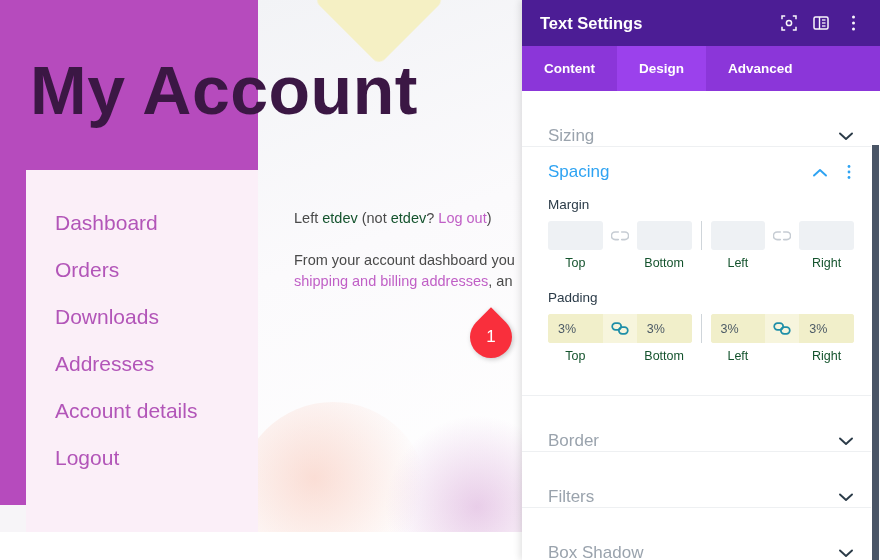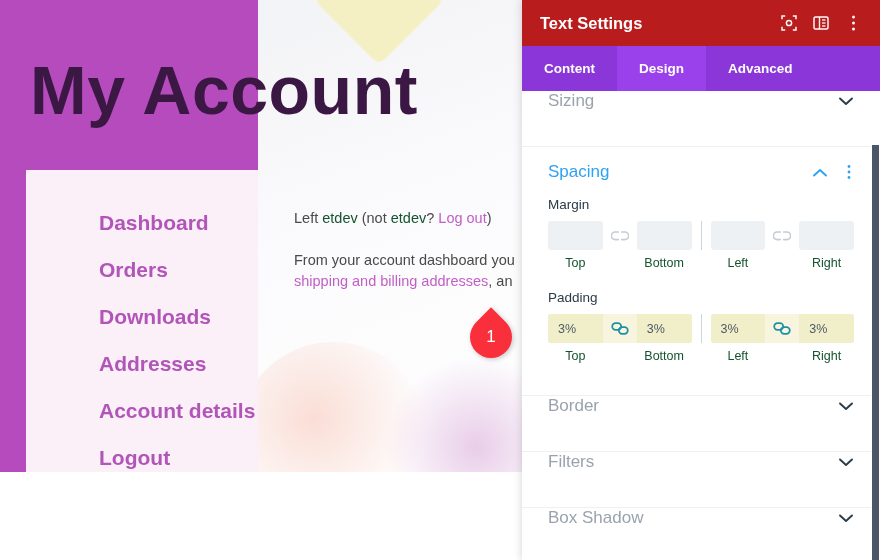--- a/index.html
+++ b/index.html
@@ -18,21 +18,21 @@
     width: 880px;
     height: 560px;
     overflow: hidden;
   }
 
   
   .site {
     position: absolute;
     left: 0; top: 0;
     width: 522px;
-    height: 472px;
+    height: 532px;
     background: #f7f5f8;
     overflow: hidden;
   }
   .site-bg-light {
     position: absolute;
     left: 258px; top: 0;
     right: 0; bottom: 0;
     background: linear-gradient(160deg, #f2f3f6 0%, #fbfafc 45%, #ffffff 100%);
   }
   .diamond {
@@ -94,26 +94,25 @@
   }
   .nav-list {
     position: absolute;
     left: 55px;
     top: 212px;
     z-index: 4;
   }
   .nav-item {
     display: block;
     font-size: 21px;
-    font-weight: 700;
+    font-weight: 400;
     color: #b255b8;
     line-height: 1;
     margin-bottom: 26px;
     white-space: nowrap;
-    margin-left: 44px;
   }
   .content-col {
     position: absolute;
     left: 294px;
     top: 208px;
     width: 232px;
     z-index: 4;
   }
   .content-line {
     font-size: 14.5px;
@@ -165,21 +164,21 @@
     left: 522px;
     top: 0;
     width: 358px;
     height: 560px;
     background: #ffffff;
     overflow: hidden;
     box-shadow: -2px 0 7px rgba(0,0,0,0.12);
   }
   .panel-header {
     height: 46px;
-    background: #b91c1c;
+    background: #4c1d95;
     display: flex;
     align-items: center;
     padding: 0 14px 0 18px;
     box-sizing: border-box;
   }
   .panel-title {
     color: #ffffff;
     font-size: 16.5px;
     font-weight: 700;
     flex: 1;
@@ -217,21 +216,21 @@
     position: absolute;
     left: 0;
     top: 91px;
     right: 0;
     bottom: 0;
     background: #ffffff;
   }
   .acc-row {
     height: 56px;
     display: flex;
-    align-items: flex-start;
+    align-items: flex-end;
     padding: 0 24px 0 26px;
     border-bottom: 1px solid #eef0f2;
     box-sizing: border-box;
   }
   .acc-label {
     flex: 1;
     font-size: 17px;
     color: #9aa3ad;
     font-weight: 400;
     white-space: nowrap;

